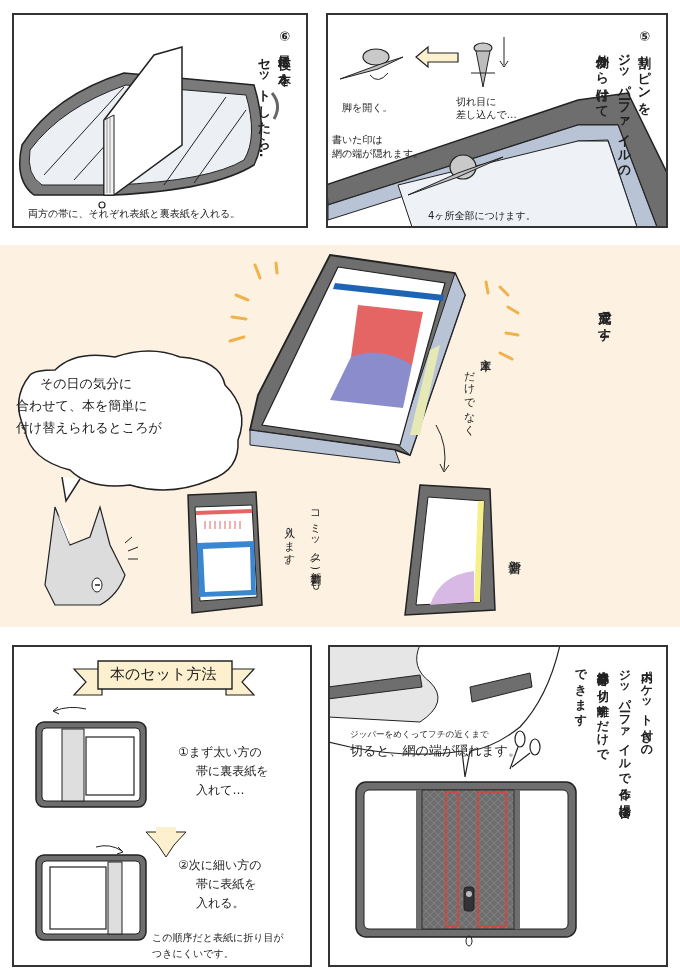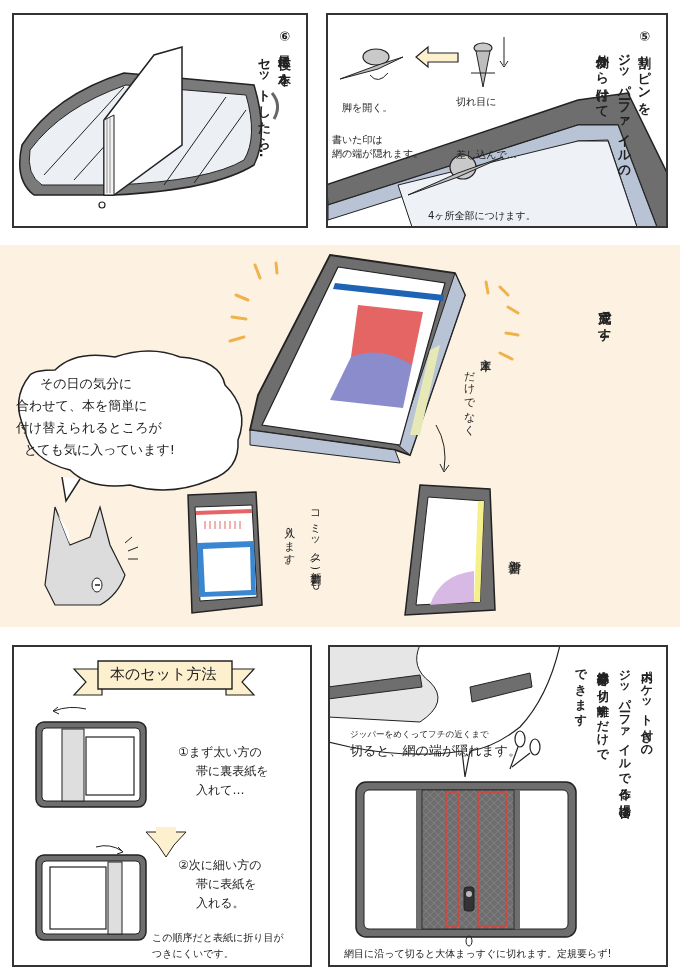--- a/index.html
+++ b/index.html
@@ -34,20 +34,21 @@
     <path d="M90 105 L100 100 L100 180 L90 180 Z" fill="#f2f2f2" stroke="#222" stroke-width="1"></path>
     <line x1="93" y1="104" x2="93" y2="178" stroke="#555" stroke-width="0.6"></line>
     <line x1="96" y1="103" x2="96" y2="178" stroke="#555" stroke-width="0.6"></line>
 
     <circle cx="88" cy="190" r="3" fill="none" stroke="#222" stroke-width="1.2"></circle>
 
     <path d="M258 78 Q268 90 260 104" fill="none" stroke="#666" stroke-width="3"></path>
   </svg>
   <div class="vtext title-md" style="right:14px; top:14px;">⑥最後に本を</div>
   <div class="vtext title-md" style="right:34px; top:34px;">セットしたら…</div>
+  <div class="hand caption" style="left:14px; top:192px;">両方の帯に、それぞれ表紙と裏表紙を入れる。</div>
 </div>
 
 <div class="panel" style="left:326px; top:13px; width:342px; height:215px;">
   <svg width="342" height="215" style="left:0;top:0;">
 
     <path d="M-2 170 L250 85 L300 78 L345 170 L345 215 L330 215 L290 110 L250 110 L0 190 Z" fill="#6e6e6e" stroke="#222" stroke-width="1.5"></path>
     <path d="M0 190 L250 110 L290 110 L330 215 L310 215 L280 125 L250 126 L0 205 Z" fill="#b8c3d6" stroke="#222" stroke-width="1"></path>
     <path d="M70 170 L250 126 L280 126 L310 215 L85 215 Z" fill="#eef1f6" stroke="#222" stroke-width="1"></path>
 
     <ellipse cx="135" cy="152" rx="13" ry="12" fill="#c9c9c9" stroke="#222" stroke-width="1.2"></ellipse>
@@ -63,21 +64,21 @@
     <path d="M148 36 L155 72 L162 36 Z" fill="#bdbdbd" stroke="#222" stroke-width="1"></path>
     <line x1="143" y1="58" x2="167" y2="58" stroke="#222" stroke-width="1"></line>
     <line x1="176" y1="22" x2="176" y2="50" stroke="#222" stroke-width="1"></line>
     <path d="M172 46 L176 52 L180 46" fill="none" stroke="#222" stroke-width="1"></path>
   </svg>
   <div class="vtext title-md" style="right:14px; top:14px;">⑤割りピンを</div>
   <div class="vtext title-md" style="right:34px; top:30px;">ジッパーファイルの</div>
   <div class="vtext title-md" style="right:56px; top:30px;">外側から付けて</div>
   <div class="hand caption" style="left:14px; top:86px;">脚を開く。</div>
   <div class="hand caption" style="left:128px; top:80px;text-align:right;">切れ目に</div>
-  <div class="hand caption" style="left:128px; top:93px;margin-top:40px;">差し込んで…</div>
+  <div class="hand caption" style="left:128px; top:93px;">差し込んで…</div>
   <div class="hand caption" style="left:4px; top:118px;">書いた印は</div>
   <div class="hand caption" style="left:4px; top:132px;">網の端が隠れます。</div>
   <div class="hand caption" style="left:100px; top:194px;">4ヶ所全部につけます。</div>
 </div>
 
 <div class="band" style="left:0; top:245px; width:680px; height:382px;">
   <svg width="680" height="382" style="left:0;top:0;">
 
     <g stroke="#f0b24a" stroke-width="3" stroke-linecap="round">
       <line x1="255" y1="20" x2="260" y2="33"></line>
@@ -136,21 +137,20 @@
     <path d="M55 262 L70 300 L90 292 L100 262 L110 300 L125 330 Q118 350 100 360 L55 360 L45 340 Z" fill="#dcdcdc" stroke="#222" stroke-width="1.2"></path>
     <path d="M58 270 L70 300 L68 285 Z" fill="#ffffff"></path>
     <ellipse cx="97" cy="340" rx="5" ry="7" fill="#ffffff" stroke="#222" stroke-width="1"></ellipse>
     <line x1="95" y1="340" x2="100" y2="340" stroke="#222" stroke-width="1.5"></line>
     <path d="M125 298 L132 292 M128 306 L138 302 M128 314 L138 314" stroke="#222" stroke-width="1"></path>
   </svg>
   <div class="vtext title-md" style="left:596px; top:55px;">完成です!</div>
   <div class="hand" style="left:40px; top:130px; font-size:13px;">その日の気分に</div>
   <div class="hand" style="left:16px; top:152px; font-size:13px;">合わせて、本を簡単に</div>
   <div class="hand" style="left:16px; top:174px; font-size:13px;">付け替えられるところが</div>
-  <div class="hand" style="left:24px; top:196px; font-size:13px;">とても気に入っています!</div>
   <div class="vtext caption" style="left:478px; top:105px; font-size:11px;">文庫本</div>
   <div class="vtext caption" style="left:462px; top:118px; font-size:11px;">だけでなく</div>
   <div class="vtext caption" style="left:506px; top:305px; font-size:13px;">新書や、</div>
   <div class="vtext caption" style="left:308px; top:258px; font-size:11px;">コミック(新書判)も</div>
   <div class="vtext caption" style="left:282px; top:273px; font-size:11px;">入ります。</div>
 </div>
 
 <div class="panel" style="left:12px; top:645px; width:300px; height:322px;">
   <svg width="300" height="322" style="left:0;top:0;">
 
@@ -215,14 +215,13 @@
     <rect x="134" y="240" width="10" height="24" rx="3" fill="#333" stroke="#222"></rect>
     <circle cx="139" cy="247" r="3" fill="#bbb"></circle>
     <ellipse cx="139" cy="294" rx="3" ry="5" fill="none" stroke="#222" stroke-width="1"></ellipse>
   </svg>
   <div class="vtext title-md" style="right:12px; top:14px; font-size:12px;">内ポケット付きの</div>
   <div class="vtext title-md" style="right:34px; top:14px; font-size:12px;">ジッパーファイルで作る場合は</div>
   <div class="vtext title-md" style="right:56px; top:14px; font-size:12px;">赤線部分を切り離すだけで</div>
   <div class="vtext title-md" style="right:78px; top:14px; font-size:12px;">できます</div>
   <div class="hand caption" style="left:20px; top:82px; font-size:8.5px;">ジッパーをめくってフチの近くまで</div>
   <div class="hand caption" style="left:20px; top:95px; font-size:13px;">切ると、網の端が隠れます。</div>
-  <div class="hand caption" style="left:14px; top:300px;">網目に沿って切ると大体まっすぐに切れます。定規要らず!</div>
 </div>
 
 </body></html>

